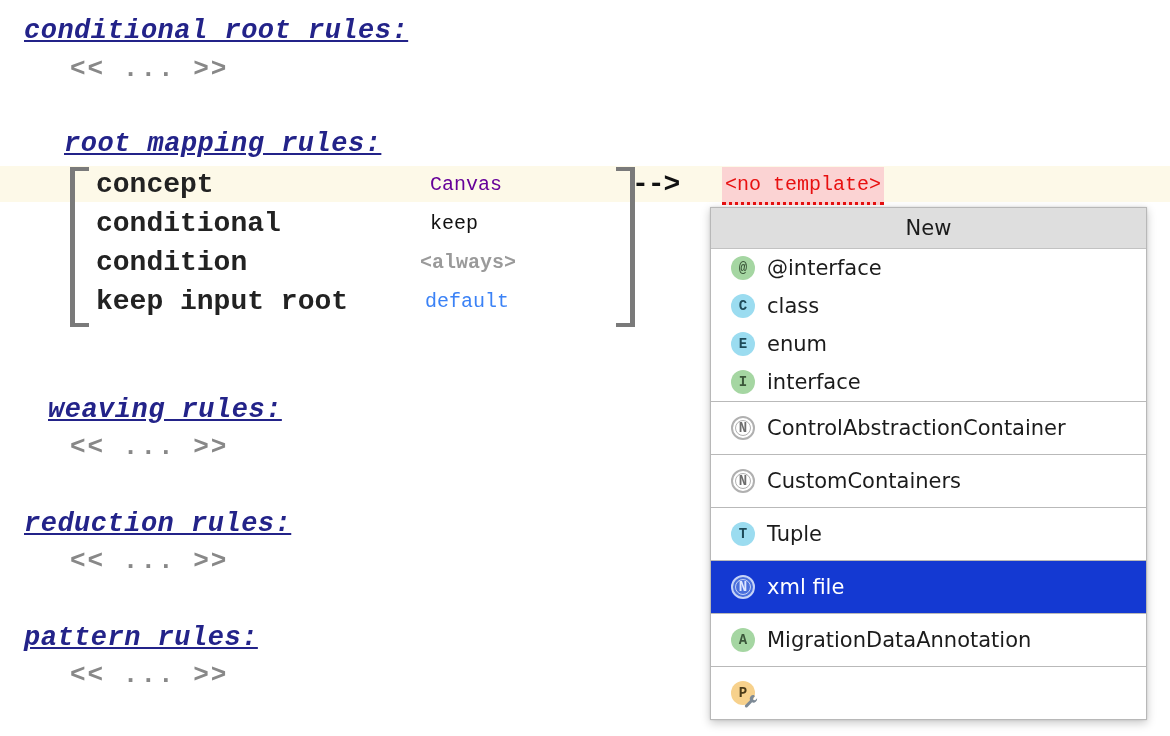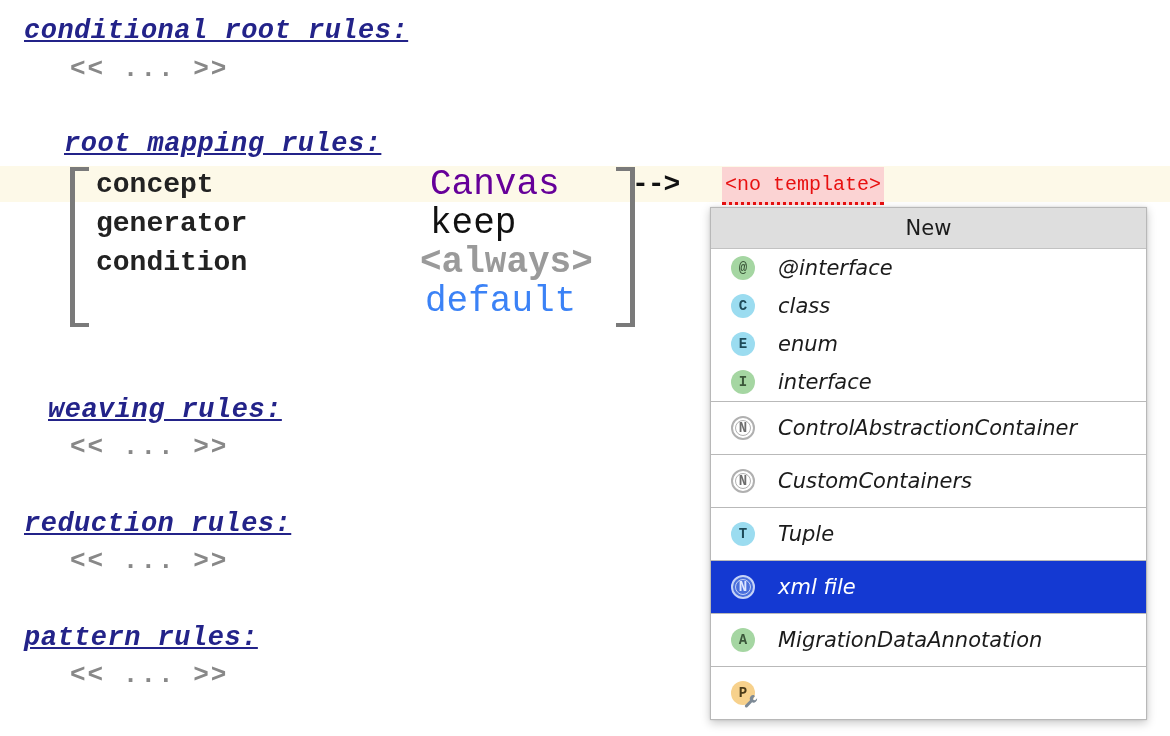--- a/index.html
+++ b/index.html
@@ -71,21 +71,21 @@
     position: absolute;
     left: 14px;
     font-weight: bold;
     font-size: 28px;
     color: #222222;
     letter-spacing: 0px;
     margin-left: 12px;
   }
   .bvalue {
     position: absolute;
-    font-size: 36px;
+    font-size: 20px;
     white-space: nowrap;
   }
   .v-concept   { left: 360px; color: #660099; }
   .v-inherit   { left: 360px; color: #111111; }
   .v-condition { left: 350px; color: #9a9a9a; font-weight: bold; }
   .v-keep      { left: 355px; color: #3b82f6; }
 
   
   .bracket {
     position: absolute;
@@ -157,21 +157,21 @@
     font-size: 21px;
     color: #1b1b1b;
     background: #ffffff;
     white-space: nowrap;
   }
   .popup-item.tall { height: 52px; }
   .popup-item.selected {
     background: #1439d2;
     color: #ffffff;
   }
-  .item-label { padding-left: 23px; font-style: italic; }
+  .item-label { padding-left: 12px; }
 
   
   .badge {
     flex: 0 0 auto;
     width: 24px;
     height: 24px;
     border-radius: 50%;
     display: flex;
     align-items: center;
     justify-content: center;
@@ -218,30 +218,31 @@
   <div class="mapping-block">
     <div class="bracket bracket-l"></div>
     <div class="bracket bracket-r"></div>
 
     <div class="brow">
       <span class="blabel">concept</span>
       <span class="bvalue v-concept">Canvas</span>
     </div>
 
     <div class="brow">
-      <span class="blabel">generator</span>
+      <span class="blabel">conditional</span>
       <span class="bvalue v-inherit">keep</span>
     </div>
 
     <div class="brow">
       <span class="blabel">condition</span>
       <span class="bvalue v-condition">&lt;always&gt;</span>
     </div>
 
     <div class="brow">
+      <span class="blabel">keep input root</span>
       <span class="bvalue v-keep">default</span>
     </div>
   </div>
 
   <div class="arrow">--&gt;</div>
   <div class="no-template">&lt;no template&gt;</div>
 
   <div class="section-title" style="left:32px; top:395px;margin-left:16px;">weaving rules:</div>
   <div class="collapsed" style="left:70px; top:432px;">&lt;&lt; ... &gt;&gt;</div>
 

